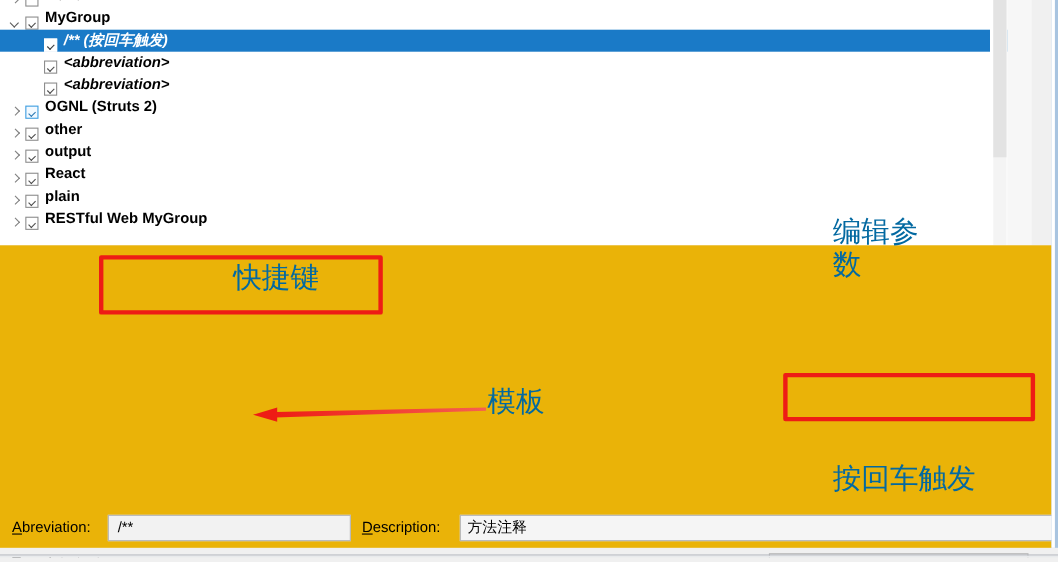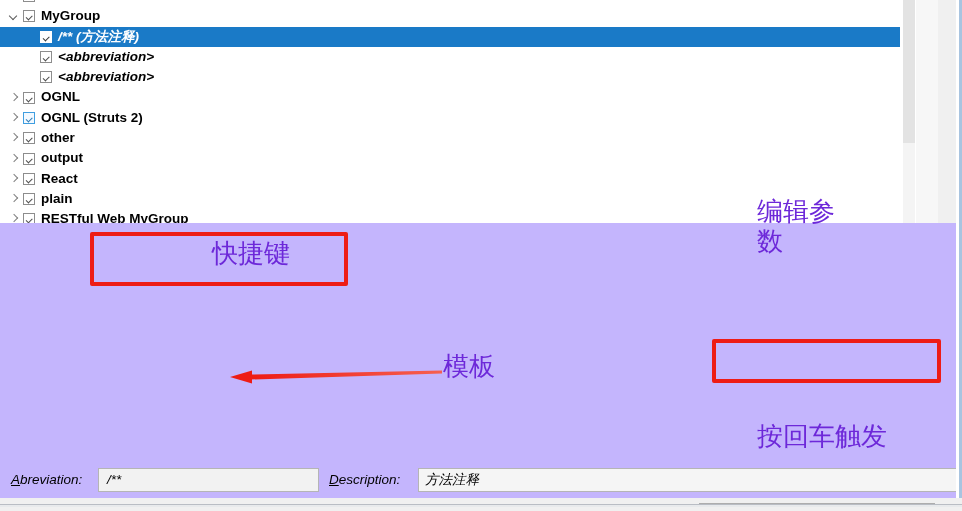--- a/index.html
+++ b/index.html
@@ -20,21 +20,21 @@
   .win-bottom-edge{position:absolute;left:0;right:0;bottom:0;height:4px;background:#f0f0f0;}
 
   
   .tree-panel{
     position:absolute;left:0;top:0;width:916px;height:223px;
     background:#ffffff;overflow:hidden;
   }
   .tree-row{
     position:relative;height:20.3px;line-height:20.3px;
     white-space:nowrap;font-weight:bold;font-size:13.5px;
-    display:flex;align-items:center;
+    display:flex;align-items:flex-end;
   }
   .tree-row.selected{background:#1a7ac7;color:#ffffff;}
   .arrow{
     width:12px;height:12px;flex:0 0 12px;margin-left:9px;margin-right:2px;
     position:relative;
   }
   .arrow.collapsed::before{
     content:"";position:absolute;left:2px;top:2px;
     width:5px;height:5px;border-right:1.6px solid #808080;border-bottom:1.6px solid #808080;
     transform:rotate(-45deg);
@@ -63,21 +63,21 @@
   .tree-row.italic .tree-label{font-style:italic;font-weight:bold;}
 
   
   .tree-sb{position:absolute;right:0;top:0;width:16px;height:223px;background:#ffffff;}
   .tree-sb .track{position:absolute;left:3px;top:0;width:12px;height:223px;background:#f4f4f4;}
   .tree-sb .thumb{position:absolute;left:3px;top:0;width:12px;height:143px;background:#e3e3e3;}
   .panel-gap{position:absolute;left:916px;top:0;width:40px;height:223px;background:#f7f7f7;}
   .panel-gap .g2{position:absolute;left:22px;top:0;width:18px;height:223px;background:#f0f0f0;}
 
   
-  .form-area{position:absolute;left:0;top:223px;width:956px;height:275px;background:#c4b5fd;font-style:italic;}
+  .form-area{position:absolute;left:0;top:223px;width:956px;height:275px;background:#eab308;}
 
   .lbl{position:absolute;font-size:13.5px;color:#000;white-space:nowrap;}
   .lbl u{text-decoration:underline;}
 
   .abbr-label{left:11px;top:249px;}
   .abbr-input{
     position:absolute;left:98px;top:245px;width:221px;height:24px;
     background:#f2f2f2;border:1px solid #b5b5b5;box-sizing:border-box;
     font-family:"Liberation Sans",sans-serif;font-size:13.5px;color:#000;
     padding:0 8px;line-height:22px;
@@ -99,21 +99,21 @@
     font-family:"Liberation Sans",sans-serif;font-size:13px;color:#000;
     display:flex;align-items:center;justify-content:center;
   }
 
   
   .redbox{position:absolute;border:4px solid #ee1c15;box-sizing:border-box;border-radius:2px;}
   .rb-abbr{left:90px;top:232px;width:258px;height:54px;}
   .rb-opts{left:712px;top:339px;width:229px;height:44px;}
 
   .redtext{
-    position:absolute;color:#6d28d9;font-weight:400;
+    position:absolute;color:#0369a1;font-weight:400;
     font-family:"DejaVu Sans","Liberation Sans",sans-serif;
     white-space:nowrap;line-height:1.05;
   }
   .rt-abbr{left:212px;top:240px;font-size:26px;}
   .rt-edit{left:757px;top:198px;font-size:26px;}
   .rt-edit .l2{display:block;margin-top:3px;}
   .rt-tmpl{left:443px;top:353px;font-size:26px;}
   .rt-enter{left:757px;top:423px;font-size:26px;}
 
   .arrow-ann{position:absolute;left:230px;top:369px;width:212px;height:16px;}
@@ -130,34 +130,29 @@
           <span class="cb"></span>
           <span class="tree-label">Maven</span>
         </div>
         <div class="tree-row indent1">
           <span class="arrow expanded"></span>
           <span class="cb checked"></span>
           <span class="tree-label">MyGroup</span>
         </div>
         <div class="tree-row indent2 selected italic">
           <span class="cb checked white"></span>
-          <span class="tree-label">/** (方法注释)</span>
+          <span class="tree-label">/** (按回车触发)</span>
         </div>
         <div class="tree-row indent2 italic">
           <span class="cb checked"></span>
           <span class="tree-label">&lt;abbreviation&gt;</span>
         </div>
         <div class="tree-row indent2 italic">
           <span class="cb checked"></span>
           <span class="tree-label">&lt;abbreviation&gt;</span>
-        </div>
-        <div class="tree-row indent1">
-          <span class="arrow collapsed"></span>
-          <span class="cb checked"></span>
-          <span class="tree-label">OGNL</span>
         </div>
         <div class="tree-row indent1">
           <span class="arrow collapsed"></span>
           <span class="cb checked hover"></span>
           <span class="tree-label">OGNL (Struts 2)</span>
         </div>
         <div class="tree-row indent1">
           <span class="arrow collapsed"></span>
           <span class="cb checked"></span>
           <span class="tree-label">other</span>

